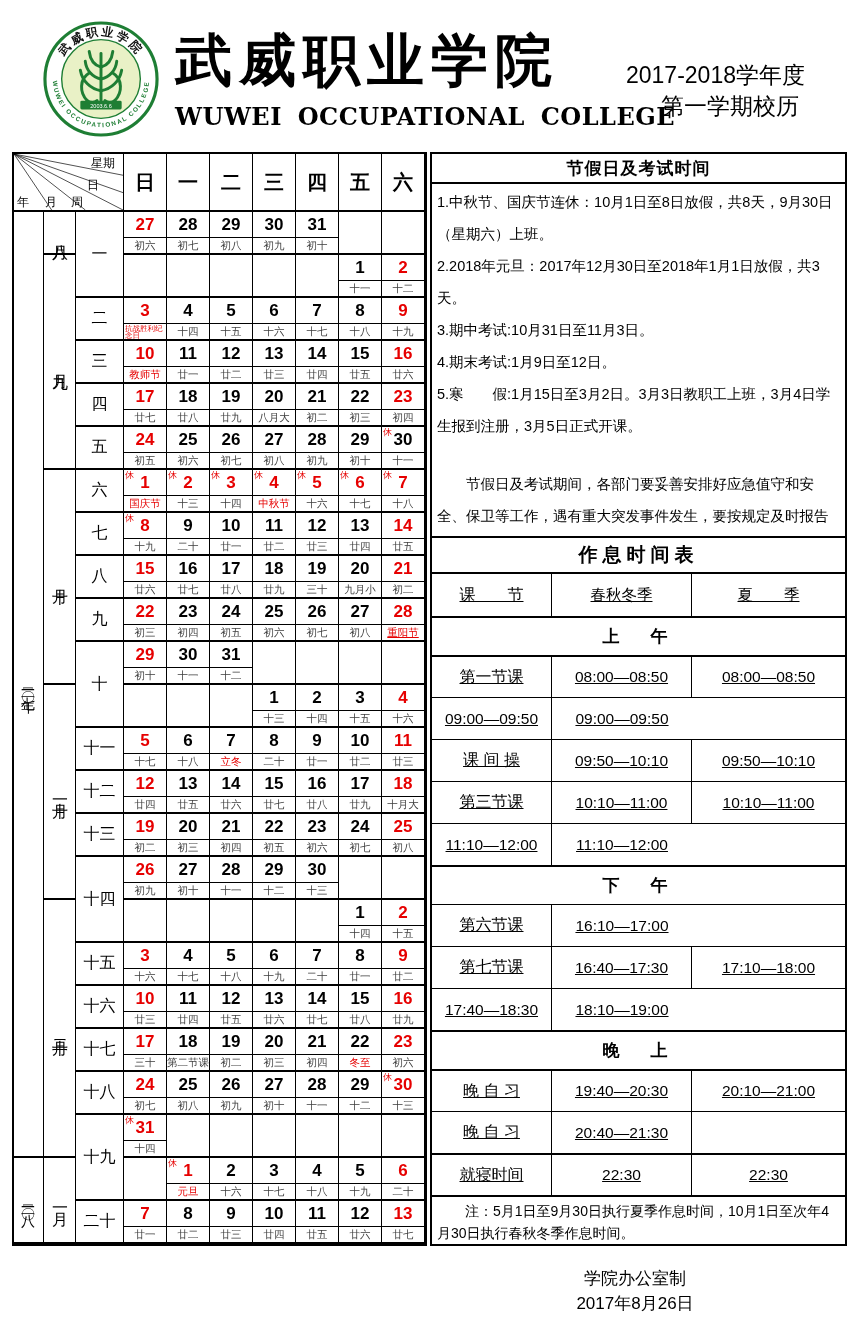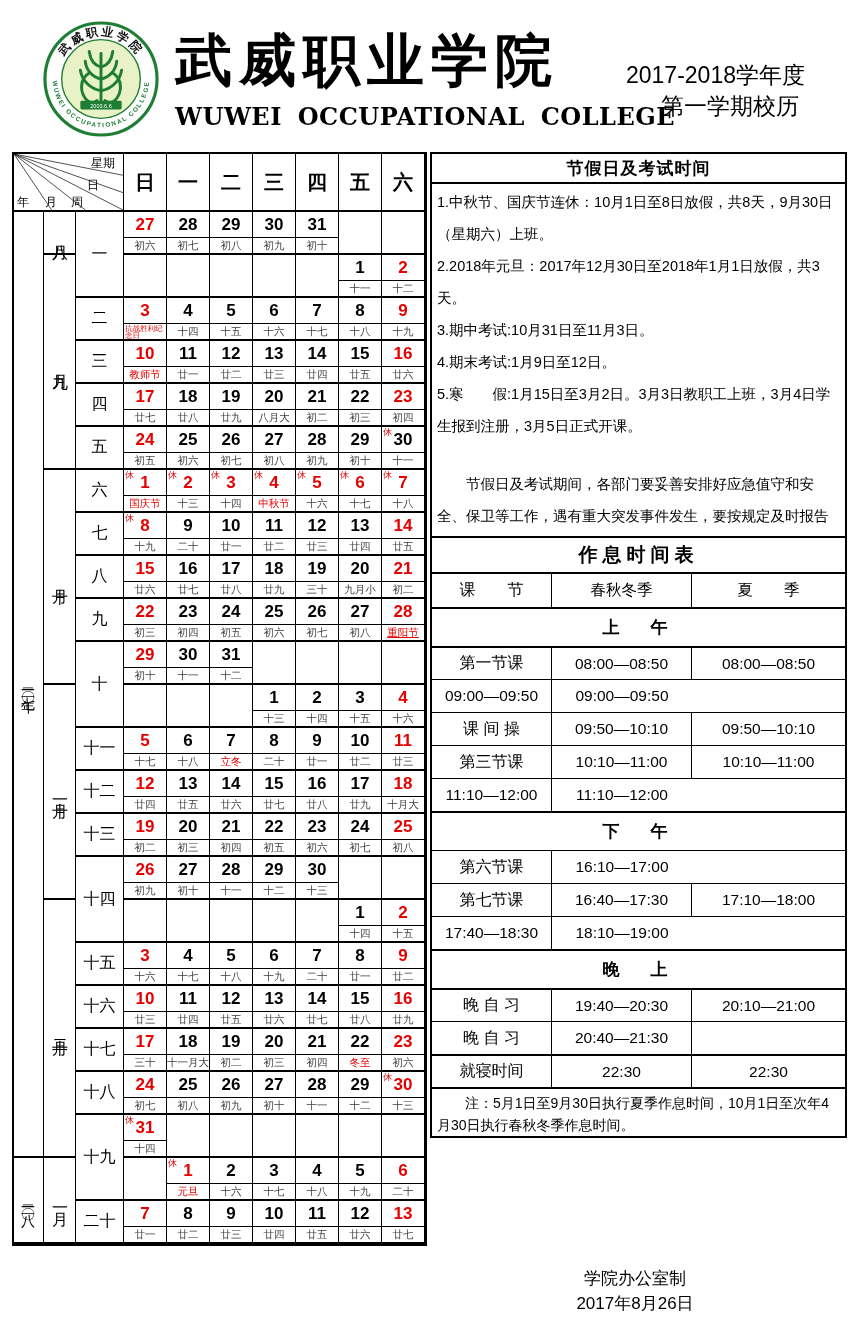--- a/index.html
+++ b/index.html
@@ -39,21 +39,21 @@
   .lunar.tiny{font-size:7.5px;line-height:7px;padding:0 1px;}
 
   
   #right-panel{width:417px;border:2px solid #000;box-sizing:border-box;display:flex;flex-direction:column;background:#fff;}
   #hn-title{height:28px;border-bottom:2px solid #000;display:flex;align-items:center;justify-content:center;
     font-weight:bold;font-size:17px;letter-spacing:1px;}
   #hn-body{height:352px;box-sizing:border-box;padding:2px 4px 0 5px;font-size:14.5px;line-height:32px;overflow:hidden;}
   #hn-paragraph{text-indent:2em;margin-top:26px;}
   #sched-title{height:34px;border-top:2px solid #000;border-bottom:2px solid #000;display:flex;align-items:center;
     justify-content:center;font-weight:bold;font-size:19px;letter-spacing:5px;}
-  .s-row{display:grid;grid-template-columns:120px 140px 1fr;height:33px;border-top:1px solid #000;box-sizing:border-box;}
+  .s-row{display:grid;grid-template-columns:120px 140px 1fr;height:42px;border-top:1px solid #000;box-sizing:border-box;text-decoration:underline;}
   .s-row:first-of-type{border-top:none;}
   .s-row.thick{border-top:2px solid #000;}
   .s-row > div{display:flex;align-items:center;justify-content:center;box-sizing:border-box;}
   .s-row .c1{border-right:1px solid #000;font-size:16px;}
   .s-row .c2{border-right:1px solid #000;font-size:15.5px;}
   .s-row .c3{font-size:15.5px;}
   .s-section{height:39px;border-top:2px solid #000;display:flex;align-items:center;justify-content:center;
     font-weight:bold;font-size:17px;letter-spacing:7px;box-sizing:border-box;}
   #sched-note{border-top:2px solid #000;flex:1;font-size:14px;line-height:22px;padding:3px 5px 0 5px;text-indent:2em;}
 
@@ -632,21 +632,21 @@
         <span>16</span>
       </div>
       <div class="cell lunar bb2" style="grid-area: 39 / 10;">廿九</div>
       <div class="cell date red" style="grid-area: 40 / 4;">
         <span>17</span>
       </div>
       <div class="cell lunar bb2" style="grid-area: 41 / 4;">三十</div>
       <div class="cell date" style="grid-area: 40 / 5;">
         <span>18</span>
       </div>
-      <div class="cell lunar bb2" style="grid-area: 41 / 5;">十一月大</div>
+      <div class="cell lunar bb2" style="grid-area: 41 / 5;">第二节课</div>
       <div class="cell date" style="grid-area: 40 / 6;">
         <span>19</span>
       </div>
       <div class="cell lunar bb2" style="grid-area: 41 / 6;">初二</div>
       <div class="cell date" style="grid-area: 40 / 7;">
         <span>20</span>
       </div>
       <div class="cell lunar bb2" style="grid-area: 41 / 7;">初三</div>
       <div class="cell date" style="grid-area: 40 / 8;">
         <span>21</span>

